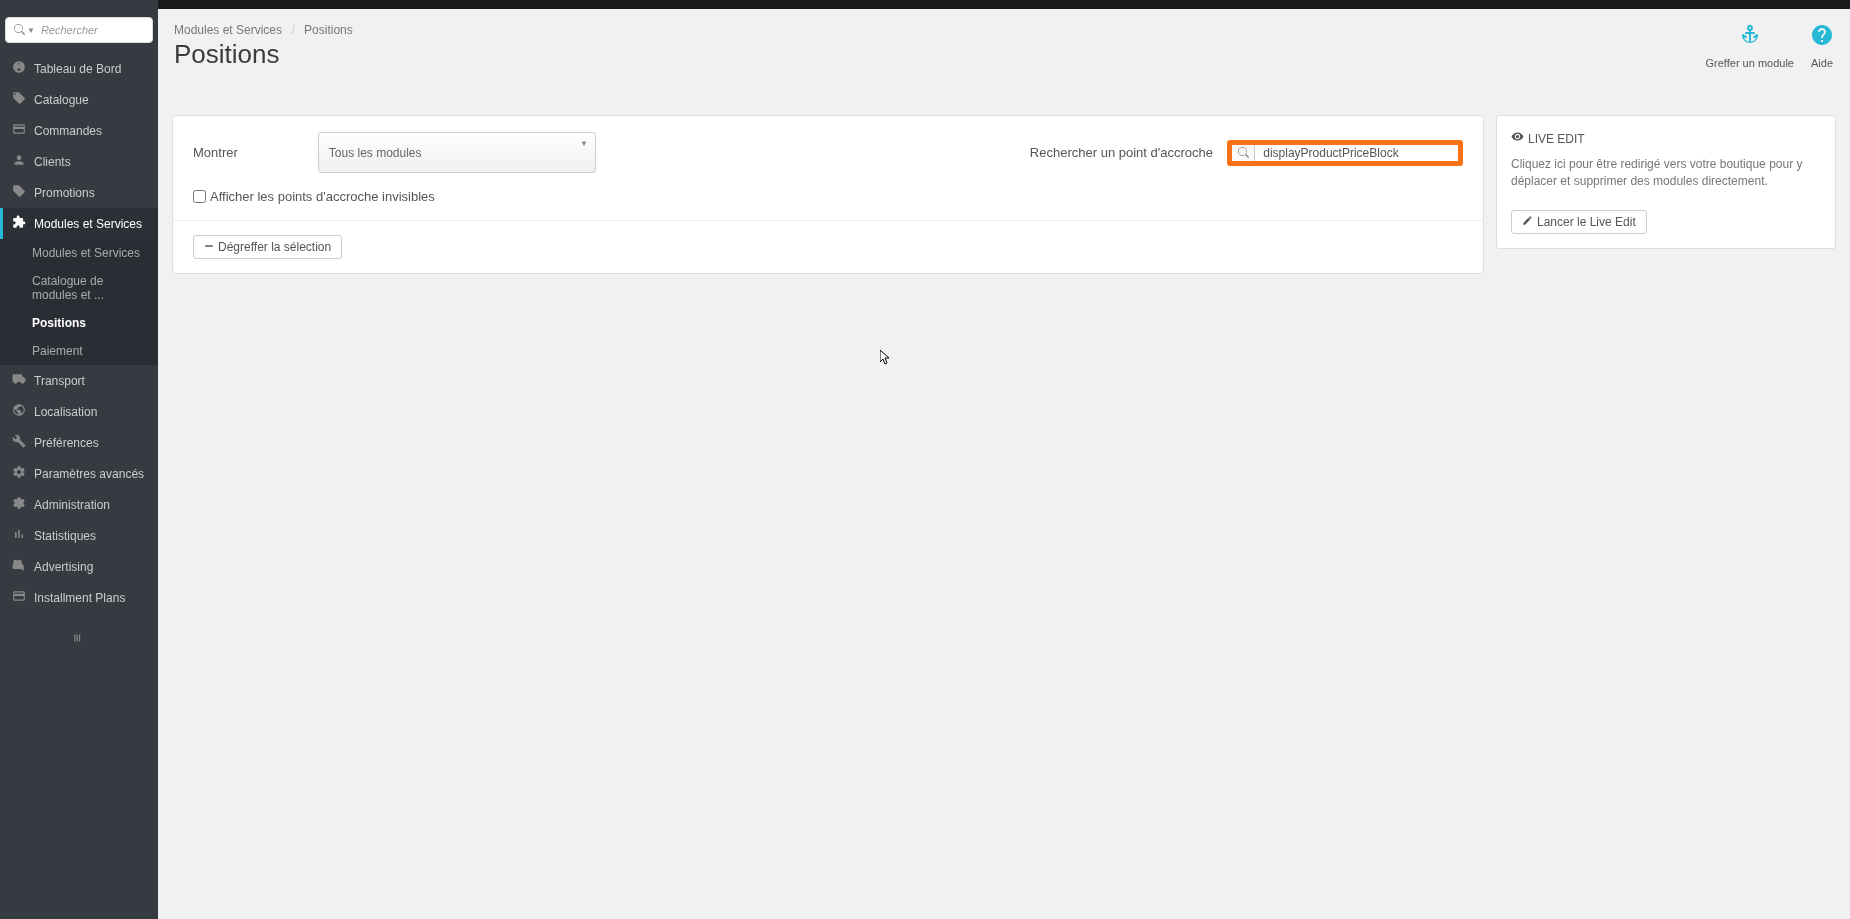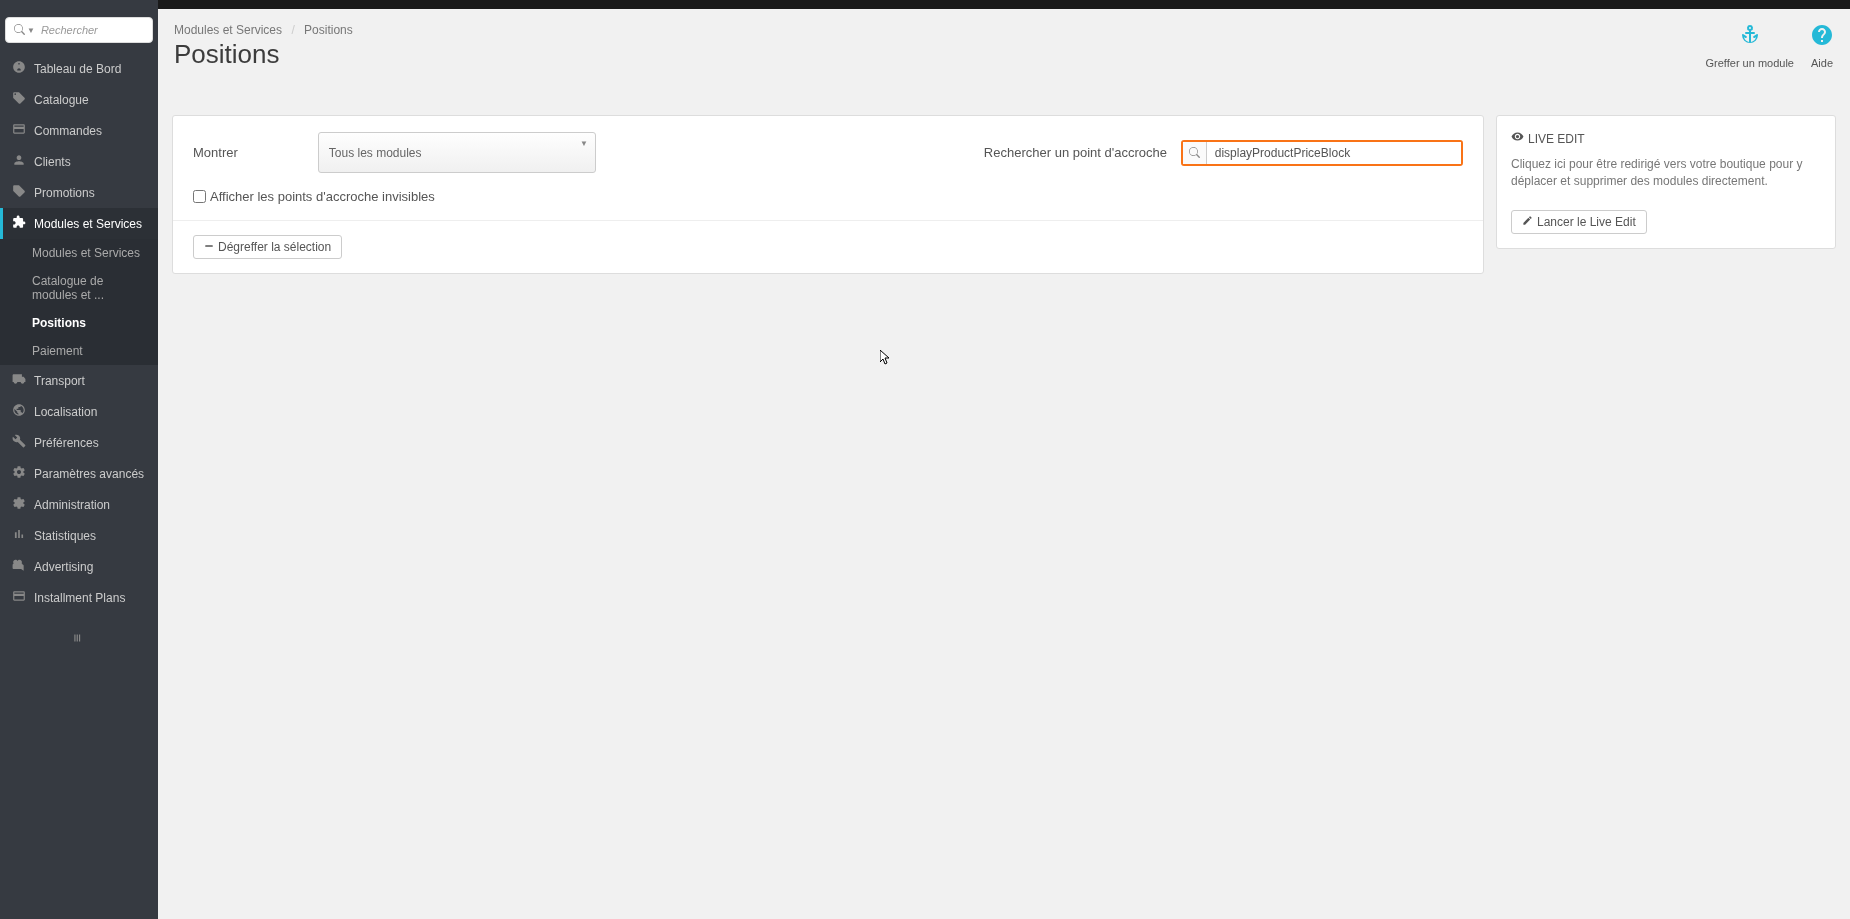--- a/index.html
+++ b/index.html
@@ -216,24 +216,24 @@
     }
     
     .search-hook-group {
       display: flex;
       align-items: center;
       gap: 14px;
       margin-left: auto;
     }
     .hook-input-wrapper {
       display: flex;
-      border: 2px solid #f97316;
+      border: 5px solid #f97316;
       border-radius: 3px;
       height: 26px;
-      width: 282px;
+      width: 236px;
       justify-content: center;
     }
     .hook-input-icon {
       width: 26px;
       display: flex;
       align-items: center;
       justify-content: center;
       border-right: 1px solid #ccc;
       background: #fafafa;
       color: #888;

